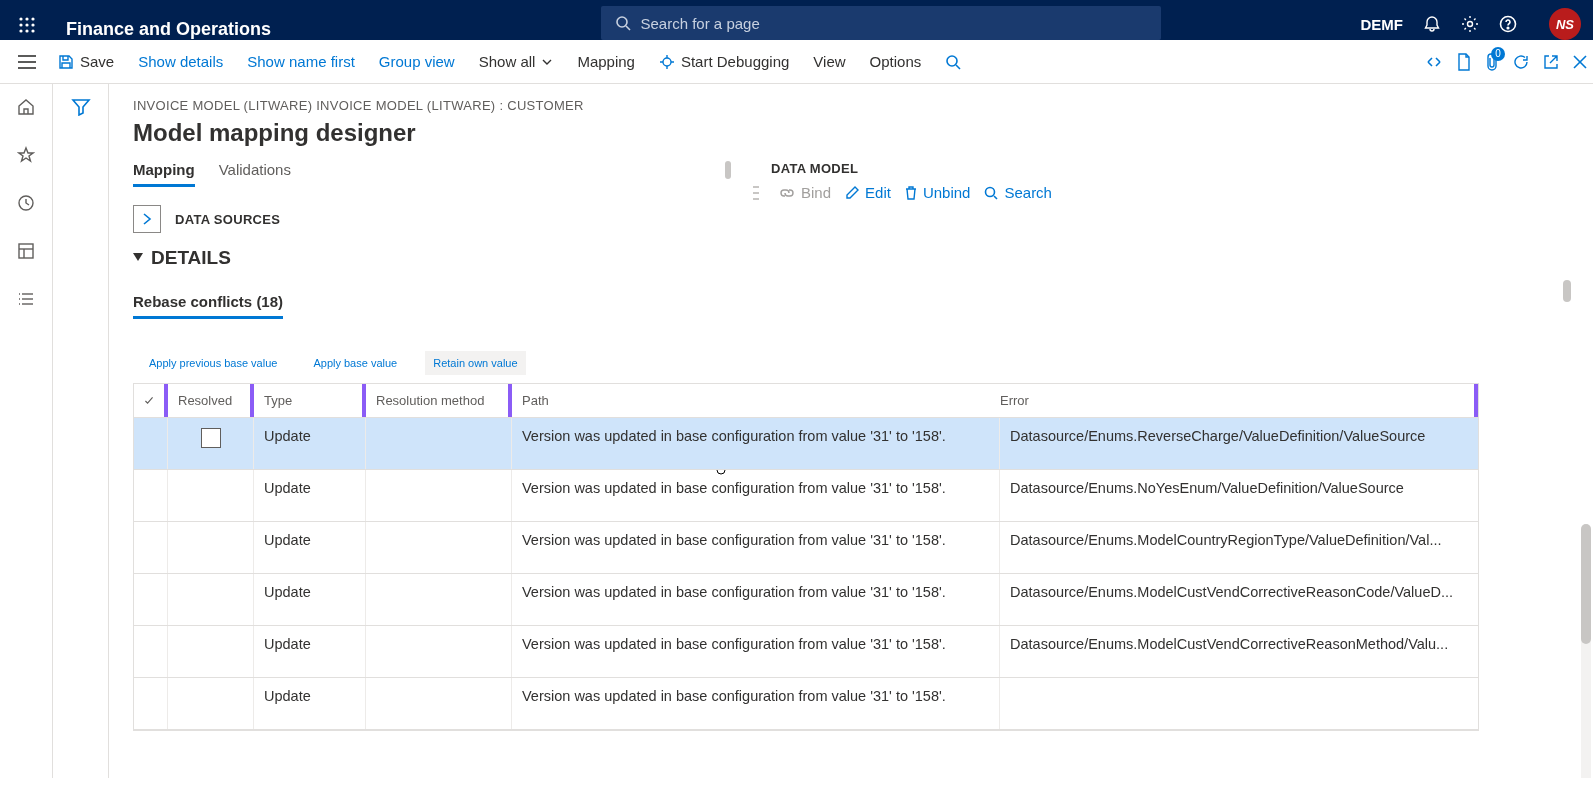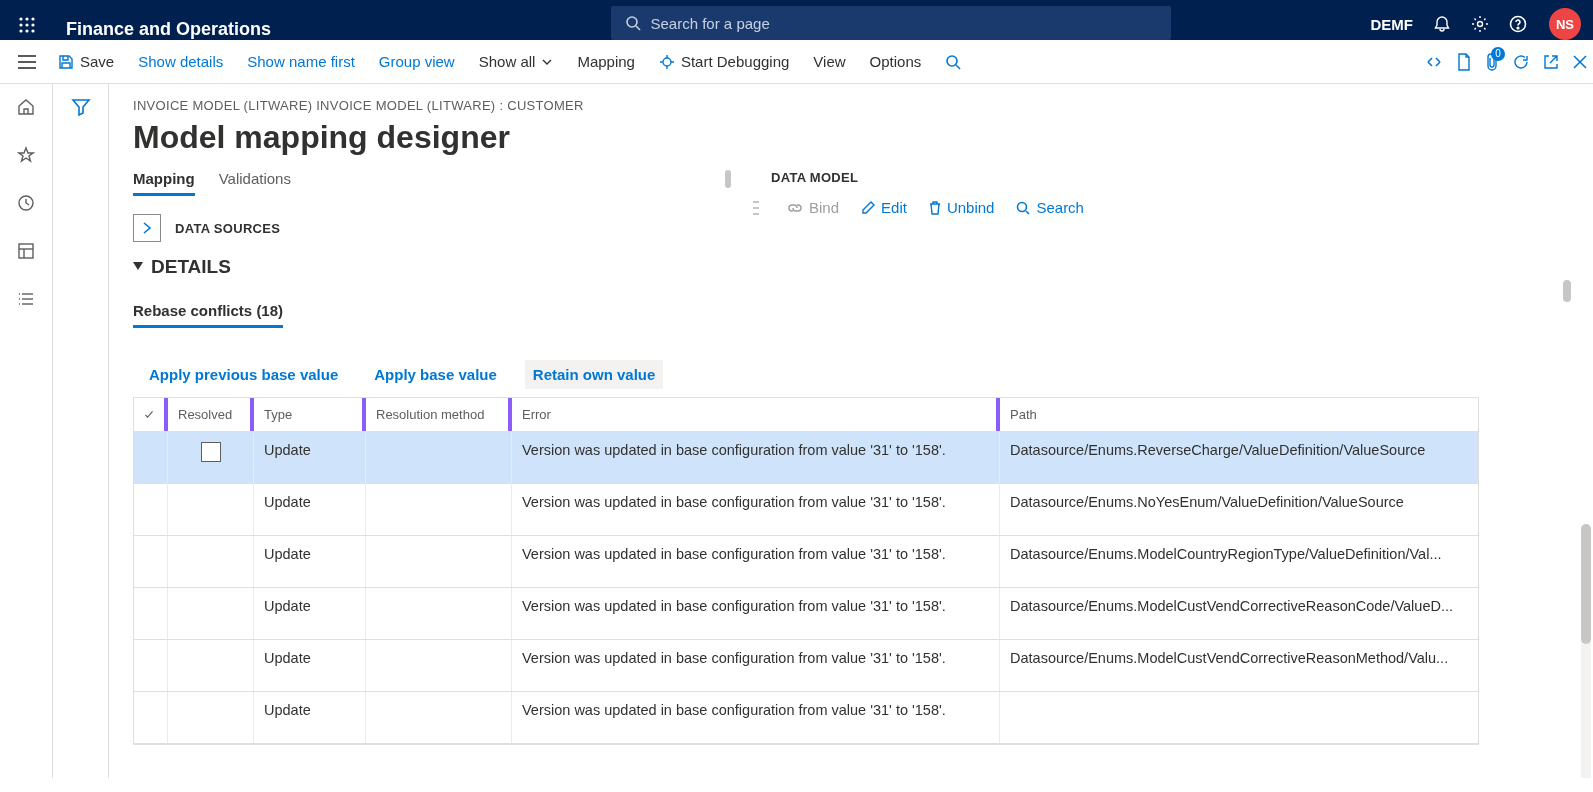--- a/index.html
+++ b/index.html
@@ -9,65 +9,65 @@
 .topbar { height:40px; background:#002050; color:#fff; display:flex; align-items:flex-end; padding:0 12px; }
 .waffle { width:30px; height:30px; display:flex; align-items:center; justify-content:center; cursor:pointer; }
 .app-title { font-size:18px; font-weight:600; margin-left:24px; }
 .top-spacer { flex:1; }
 .searchbox { width:560px; height:34px; background:#1a3a6e; border-radius:2px; display:flex; align-items:center; padding:0 14px; color:#c8d1e0; margin-right:200px; }
 .searchbox svg { margin-right:10px; }
 .searchbox span { font-size:15px; }
 .top-right { display:flex; align-items:center; gap:20px; }
 .top-right .ti { cursor:pointer; display:flex; align-items:center; color:#fff; }
 .legal { font-size:15px; font-weight:600; }
-.avatar { width:32px; height:32px; border-radius:50%; background:#ef4444; color:#fff; display:flex; align-items:center; justify-content:center; font-size:13px; font-weight:600; margin-left:2px; }
+.avatar { width:32px; height:32px; border-radius:50%; background:#b91c1c; color:#fff; display:flex; align-items:center; justify-content:center; font-size:13px; font-weight:600; margin-left:12px;font-style:italic; }
 
 
 .cmdbar { height:44px; border-bottom:1px solid #e1dfdd; display:flex; align-items:center; padding:0 8px; background:#fff; position:relative; }
 .hamb { width:38px; display:flex; justify-content:center; cursor:pointer; }
 .cmd { display:flex; align-items:center; gap:6px; padding:0 12px; height:44px; cursor:pointer; font-size:15px; }
 .cmd.link { color:#0078d4; }
 .cmd-right { position:absolute; right:6px; display:flex; align-items:center; gap:14px; }
 .cmd-right .ic { cursor:pointer; display:flex; align-items:center; color:#0078d4; position:relative; }
 .badge0 { position:absolute; top:-6px; right:-6px; background:#0078d4; color:#fff; border-radius:8px; font-size:10px; min-width:14px; height:14px; display:flex; align-items:center; justify-content:center; padding:0 3px; }
 
 
 .body { display:flex; height:calc(792px - 54px - 44px); }
 .leftrail { width:53px; border-right:1px solid #e1dfdd; display:flex; flex-direction:column; align-items:center; padding-top:14px; gap:26px; color:#605e5c; }
 .leftrail .ri { cursor:pointer; }
 .filterrail { width:56px; border-right:1px solid #e1dfdd; display:flex; justify-content:center; padding-top:14px; color:#0078d4; }
 
 .main { flex:1; padding:14px 18px 0 24px; overflow:hidden; position:relative; }
 .breadcrumb { font-size:13px; color:#605e5c; letter-spacing:.3px; }
-.page-title { font-size:32px; font-weight:600; margin-top:6px; }
+.page-title { font-size:24px; font-weight:600; margin-top:6px; }
 
 
 .upper { display:flex; margin-top:14px; }
 .upleft { flex:0 0 600px; }
 .tabs { display:flex; gap:24px; font-size:15px; }
 .tab { padding-bottom:6px; cursor:pointer; color:#605e5c; }
 .tab.active { color:#323130; font-weight:600; border-bottom:3px solid #0078d4; }
 .ds-row { display:flex; align-items:center; gap:14px; margin-top:18px; }
 .ds-box { width:28px; height:28px; border:1px solid #8a8886; display:flex; align-items:center; justify-content:center; color:#0078d4; cursor:pointer; }
 .ds-label { font-size:13px; font-weight:700; letter-spacing:.3px; }
 .details-row { display:flex; align-items:center; gap:8px; margin-top:14px; font-size:19px; font-weight:700; cursor:pointer; }
 .rebase-tab { display:inline-block; margin-top:24px; font-size:15px; font-weight:600; padding-bottom:6px; border-bottom:3px solid #0078d4; cursor:pointer; }
 
 .upright { flex:1; padding-left:10px; position:relative; }
 .splitter-v { position:absolute; left:-8px; top:0; width:6px; height:18px; background:#c8c6c4; border-radius:3px; }
 .dm-head { font-size:13px; font-weight:700; letter-spacing:.3px; margin-left:28px; }
-.dm-tools { display:flex; align-items:center; gap:22px; margin-top:14px; margin-left:10px; }
+.dm-tools { display:flex; align-items:center; gap:14px; margin-top:8px; margin-left:10px; }
 .dm-tools .tbtn { display:flex; align-items:center; gap:6px; font-size:15px; cursor:pointer; color:#0078d4; }
 .dm-tools .tbtn.disabled { color:#a19f9d; cursor:default; }
 .dm-grip { width:6px; height:14px; display:flex; flex-direction:column; justify-content:space-between; margin-right:6px; }
 .dm-grip span { height:2px; background:#c8c6c4; }
 
 
 .actions-row { display:flex; gap:20px; margin-top:32px; margin-left:8px; }
-.actions-row .al { color:#0078d4; font-size:15px; cursor:pointer; padding:6px 8px;font-weight:bold; }
+.actions-row .al { color:#0078d4; font-size:11px; cursor:pointer; padding:6px 8px; }
 .actions-row .al.hover { background:#f3f2f1; }
 
 
 .cursor { position:absolute; left:598px; top:368px; pointer-events:none; }
 
 
 .tbl { margin-top:8px; border:1px solid #e1dfdd; width:1346px; position:relative; }
 .thead { display:flex; height:34px; align-items:center; font-size:13px; color:#605e5c; border-bottom:1px solid #e1dfdd; }
 .th { padding:0 10px; border-right:4px solid #8b5cf6; height:100%; display:flex; align-items:center; }
 .th.sel { width:34px; justify-content:center; }
@@ -325,22 +325,22 @@
     <div class="tbl">
       <div class="thead">
         <div class="th sel">
             <svg width="14" height="14" viewBox="0 0 14 14" fill="none" stroke="#605e5c" stroke-width="1.6">
               <path d="M2 7l3 3 7-8"></path>
             </svg>
           </div>
         <div class="th res">Resolved</div>
         <div class="th type">Type</div>
         <div class="th rm">Resolution method</div>
+        <div class="th path">Path</div>
         <div class="th err">Error</div>
-        <div class="th path">Path</div>
       </div>
       <div id="tbody">
           <div class="trow sel-row">
             <div class="td sel"></div>
             <div class="td res">
               <div class="chk"></div>
             </div>
             <div class="td type">Update</div>
             <div class="td rm"></div>
             <div class="td err">Version was updated in base configuration from value '31' to '158'.</div>

